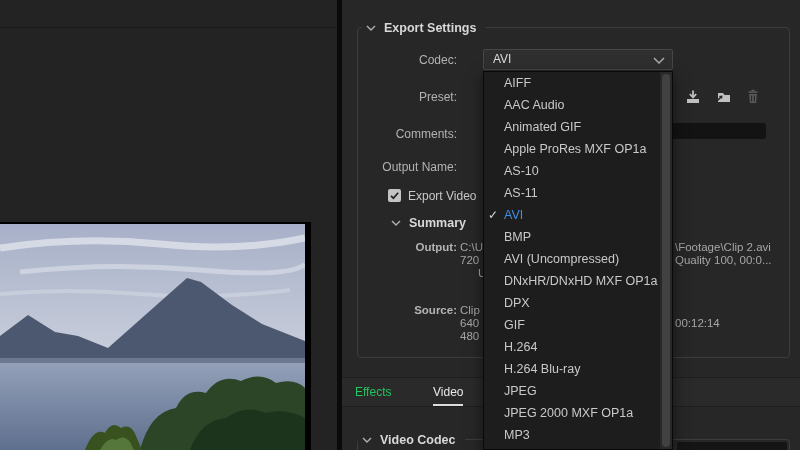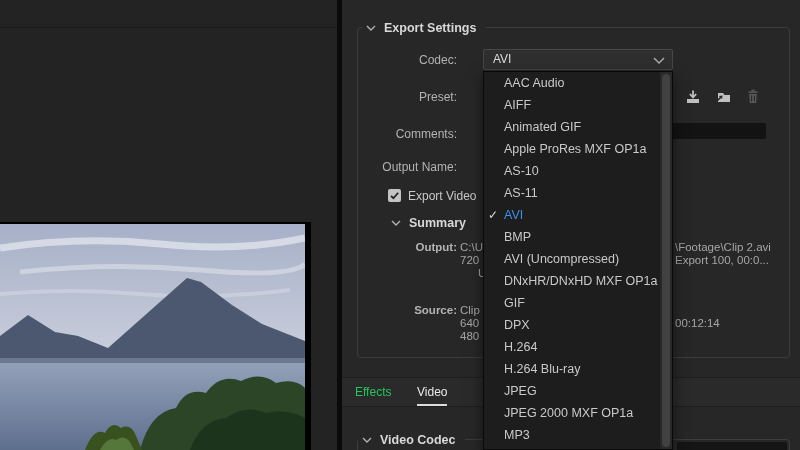--- a/index.html
+++ b/index.html
@@ -167,58 +167,58 @@
             <polyline points="1,1 5,5 9,1" stroke="#b0b0b0" stroke-width="1.4" fill="none"></polyline>
           </svg>
       </span>
       <span class="section-title">Summary</span>
     </div>
 
     <div class="sum-label" style="top:241px;">Output:</div>
     <div class="sum-line" style="left:118px; top:241px;">C:\U</div>
     <div class="sum-line" style="left:333px; top:241px;">\Footage\Clip 2.avi</div>
     <div class="sum-line" style="left:118px; top:254px;">720</div>
-    <div class="sum-line" style="left:333px; top:254px;">Export 100, 00:0...</div>
+    <div class="sum-line" style="left:333px; top:254px;">Quality 100, 00:0...</div>
     <div class="sum-line" style="left:118px; top:267px;margin-left:18px;">Unc</div>
 
     <div class="sum-label" style="top:304px;">Source:</div>
     <div class="sum-line" style="left:118px; top:304px;">Clip</div>
     <div class="sum-line" style="left:118px; top:317px;">640</div>
     <div class="sum-line" style="left:333px; top:317px;">00:12:14</div>
     <div class="sum-line" style="left:118px; top:330px;">480</div>
 
     <div class="tabs-strip">
       <div class="tab" style="left:13px;">Effects</div>
-      <div class="tab active" style="left:75px;">Video</div>
+      <div class="tab active" style="left:91px;">Video</div>
     </div>
 
     <div class="group-box group-codec"></div>
     <div class="section-header" style="left:16px; top:431px;">
       <span class="chev">
         <svg width="10" height="6" viewBox="0 0 10 6">
             <polyline points="1,1 5,5 9,1" stroke="#b0b0b0" stroke-width="1.4" fill="none"></polyline>
           </svg>
       </span>
       <span class="section-title">Video Codec</span>
     </div>
     <div class="codec-field-partial"></div>
 
     <div class="dropdown">
+      <div class="dd-item"><span class="check"></span><span>AIFF</span></div>
       <div class="dd-item"><span class="check"></span><span>AAC Audio</span></div>
-      <div class="dd-item"><span class="check"></span><span>AIFF</span></div>
       <div class="dd-item"><span class="check"></span><span>Animated GIF</span></div>
       <div class="dd-item"><span class="check"></span><span>Apple ProRes MXF OP1a</span></div>
       <div class="dd-item"><span class="check"></span><span>AS-10</span></div>
       <div class="dd-item"><span class="check"></span><span>AS-11</span></div>
       <div class="dd-item selected" style="color:#3f8fe8;"><span class="check">✓</span><span>AVI</span></div>
       <div class="dd-item"><span class="check"></span><span>BMP</span></div>
       <div class="dd-item"><span class="check"></span><span>AVI (Uncompressed)</span></div>
       <div class="dd-item"><span class="check"></span><span>DNxHR/DNxHD MXF OP1a</span></div>
+      <div class="dd-item"><span class="check"></span><span>DPX</span></div>
       <div class="dd-item"><span class="check"></span><span>GIF</span></div>
-      <div class="dd-item"><span class="check"></span><span>DPX</span></div>
       <div class="dd-item"><span class="check"></span><span>H.264</span></div>
       <div class="dd-item"><span class="check"></span><span>H.264 Blu-ray</span></div>
       <div class="dd-item"><span class="check"></span><span>JPEG</span></div>
       <div class="dd-item"><span class="check"></span><span>JPEG 2000 MXF OP1a</span></div>
       <div class="dd-item"><span class="check"></span><span>MP3</span></div>
       <div class="dd-scrollbar">
         <div class="dd-thumb"></div>
       </div>
     </div>
 

